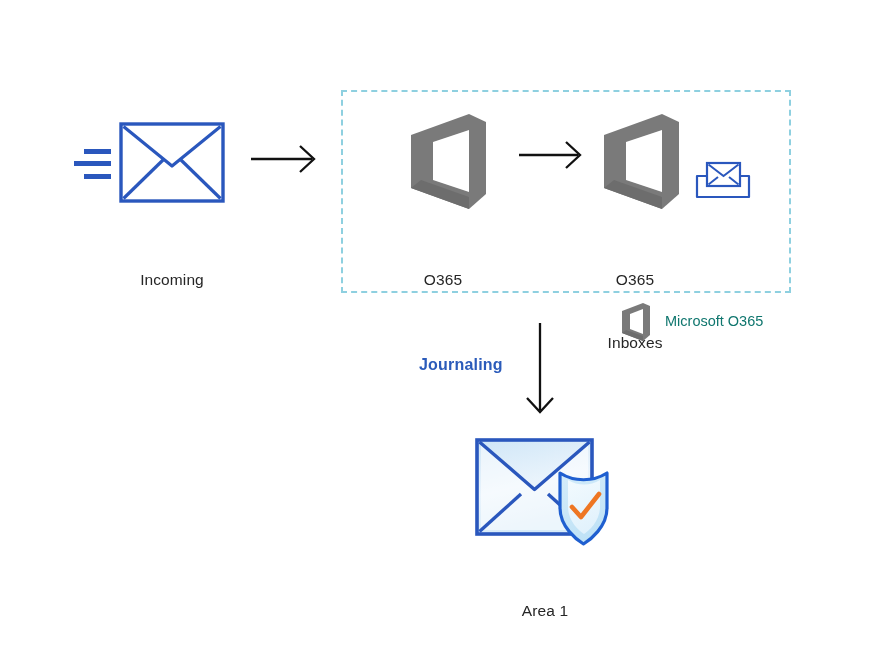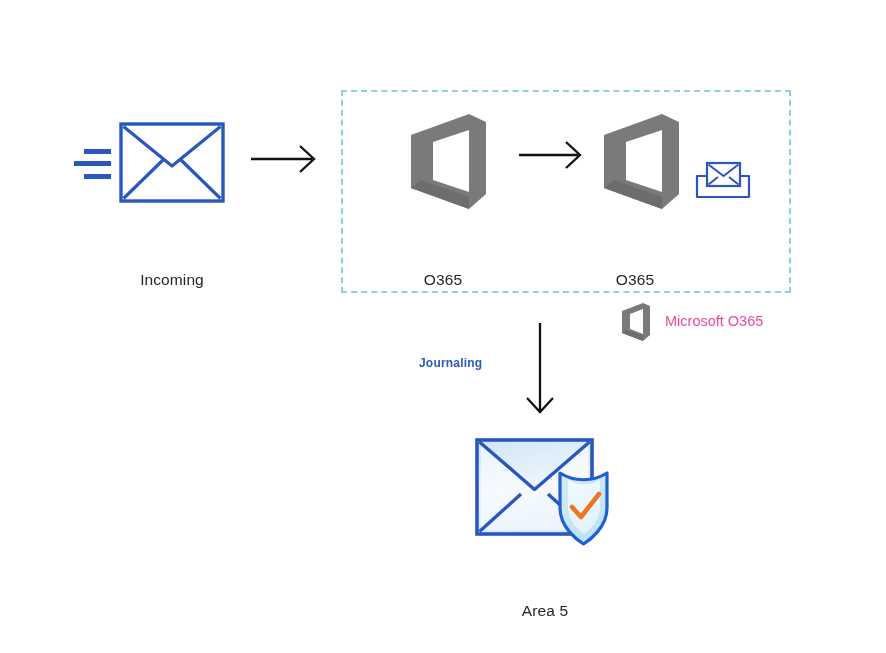--- a/index.html
+++ b/index.html
@@ -26,28 +26,28 @@
     color: #262626;
     font-size: 15.5px;
     line-height: 21px;
     font-family: "Liberation Sans", sans-serif;
     white-space: pre;
     letter-spacing: 0.1px;
   }
   .journaling-label {
     position: absolute;
     color: #2b5bba;
-    font-size: 12px;
+    font-size: 16px;
     font-weight: bold;
     font-family: "Liberation Sans", sans-serif;
     letter-spacing: 0.2px;
   }
   .legend-label {
     position: absolute;
-    color: #ec4899;
+    color: #0f766e;
     font-size: 14.5px;
     font-family: "Liberation Sans", sans-serif;
     white-space: pre;
   }
   .dashed-zone {
     position: absolute;
     border: 2px dashed #8ed0e0;
     box-sizing: border-box;
   }
 </style>
@@ -158,22 +158,23 @@
 <div class="node-label" style="left:92px; top:227px; width:160px;text-align:center;">
   <div>Incoming</div>
 </div>
 
 <div class="node-label" style="left:368px; top:227px; width:150px;">
   <div>O365</div>
 </div>
 
 <div class="node-label" style="left:560px; top:227px; width:150px;">
   <div>O365</div>
+  <div>Inboxes</div>
 </div>
 
 <div class="node-label" style="left:455px; top:558px; width:180px;">
-  <div>Area 5</div>
+  <div>Area 1</div>
   
 </div>
 
 <div class="journaling-label" style="left:419px; top:356px;">Journaling</div>
 
 <div class="legend-label" style="left:665px; top:313px;">Microsoft O365</div>
 
 </body></html>

